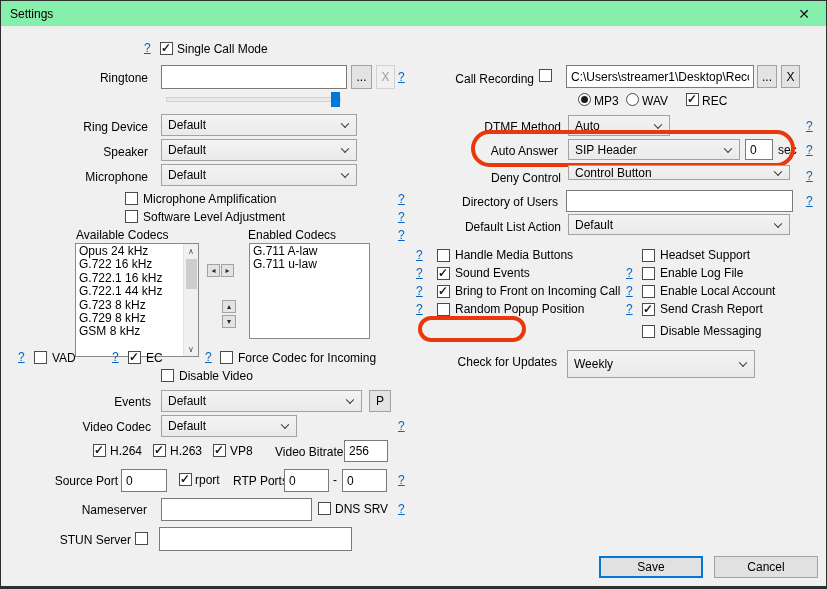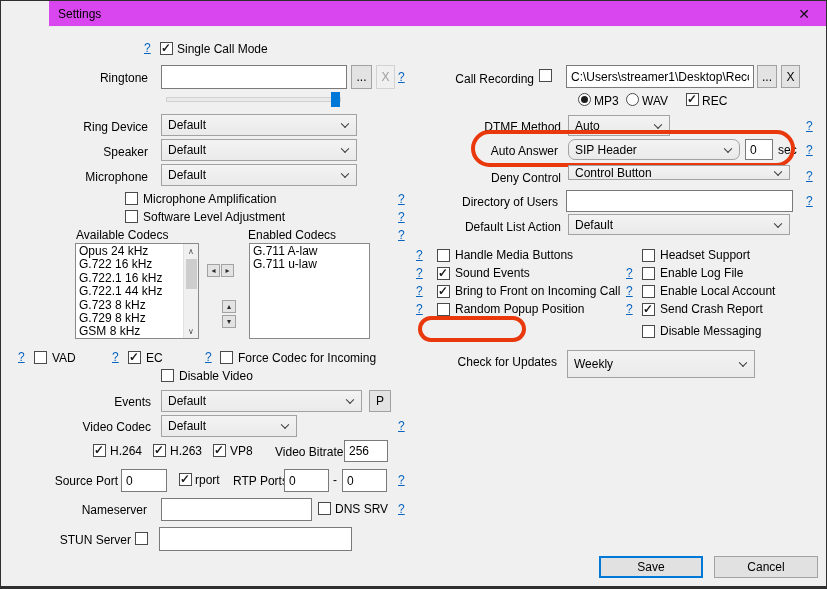--- a/index.html
+++ b/index.html
@@ -4,21 +4,21 @@
 <style>
   html,body{margin:0;padding:0;background:#d8d8d8;}
   *{box-sizing:border-box;}
   .win{
     position:relative;width:827px;height:589px;
     background:#f0f0f0;
     border:1px solid #2f2f2f;border-bottom-width:3px;
     font-family:"Liberation Sans",sans-serif;font-size:12px;color:#000;
     overflow:hidden;
   }
-  .titlebar{position:absolute;left:0;top:0;right:0;height:26px;background:#d946ef;border-bottom:1px solid #ebebeb;margin-left:48px;}
+  .titlebar{position:absolute;left:0;top:0;right:0;height:26px;background:#86efac;border-bottom:1px solid #ebebeb;}
   .title{position:absolute;left:9px;top:6px;font-size:12px;}
   .close{position:absolute;right:11px;top:4px;width:22px;height:18px;display:flex;align-items:center;justify-content:center;font-size:14px;color:#111;cursor:pointer;}
   .lbl{position:absolute;white-space:nowrap;}
   .lbl.r{text-align:right;}
   .help{position:absolute;color:#0563c1;text-decoration:underline;cursor:pointer;}
   .cb{width:13px;height:13px;background:#fff;border:1px solid #4a4a4a;display:inline-block;position:relative;flex:none;}
   .cb.checked::after{content:"\2713";position:absolute;left:0px;top:-2px;font-size:12px;font-weight:bold;color:#1c1c1c;}
   .radio{width:13px;height:13px;background:#fff;border:1px solid #4a4a4a;border-radius:50%;display:inline-block;position:relative;flex:none;}
   .radio.checked::after{content:"";position:absolute;left:2px;top:2px;width:7px;height:7px;background:#1c1c1c;border-radius:50%;}
   .abs{position:absolute;}
@@ -93,21 +93,21 @@
   <span class="help" style="left:397px;top:191px;">?</span>
 
   <span class="cb abs" style="left:124px;top:209px;"></span>
   <span class="lbl" style="left:142px;top:209px;">Software Level Adjustment</span>
   <span class="help" style="left:397px;top:209px;">?</span>
 
   <span class="lbl" style="left:75px;top:227px;">Available Codecs</span>
   <span class="lbl" style="left:247px;top:227px;">Enabled Codecs</span>
   <span class="help" style="left:397px;top:227px;">?</span>
 
-  <div class="listbox" style="left:74px;top:242px;width:124px;height:96px;">
+  <div class="listbox" style="left:74px;top:242px;width:124px;height:114px;">
     <div class="list-items" id="avail-items">
         <div class="list-item">Opus 24 kHz</div>
         <div class="list-item">G.722 16 kHz</div>
         <div class="list-item">G.722.1 16 kHz</div>
         <div class="list-item">G.722.1 44 kHz</div>
         <div class="list-item">G.723 8 kHz</div>
         <div class="list-item">G.729 8 kHz</div>
         <div class="list-item">GSM 8 kHz</div>
       </div>
     <div class="sbar">
@@ -202,21 +202,21 @@
   <span class="lbl" style="left:701px;top:93px;">REC</span>
 
   <span class="lbl r" style="left:460px;top:119px;width:100px;">DTMF Method</span>
   <div class="dd" style="left:567px;top:114px;width:102px;height:21px;">
       <span>Auto</span>
       <span class="chev"></span>
     </div>
   <span class="help" style="left:805px;top:118px;">?</span>
 
   <span class="lbl r" style="left:457px;top:143px;width:100px;">Auto Answer</span>
-  <div class="dd" style="left:567px;top:138px;width:172px;height:21px;border-radius:7px;">
+  <div class="dd" style="left:567px;top:138px;width:172px;height:21px;">
       <span>SIP Header</span>
       <span class="chev"></span>
     </div>
   <input class="ti" style="left: 744px; top: 138px; width: 28px; height: 21px;" value="0">
   <span class="lbl" style="left:777px;top:142px;">sec</span>
   <span class="help" style="left:805px;top:142px;">?</span>
   <div class="oval" style="left:470px;top:129px;width:324px;height:37px;"></div>
 
   <span class="lbl r" style="left:460px;top:170px;width:100px;">Deny Control</span>
   <div class="dd" style="left:567px;top:164px;width:222px;height:15px;">

